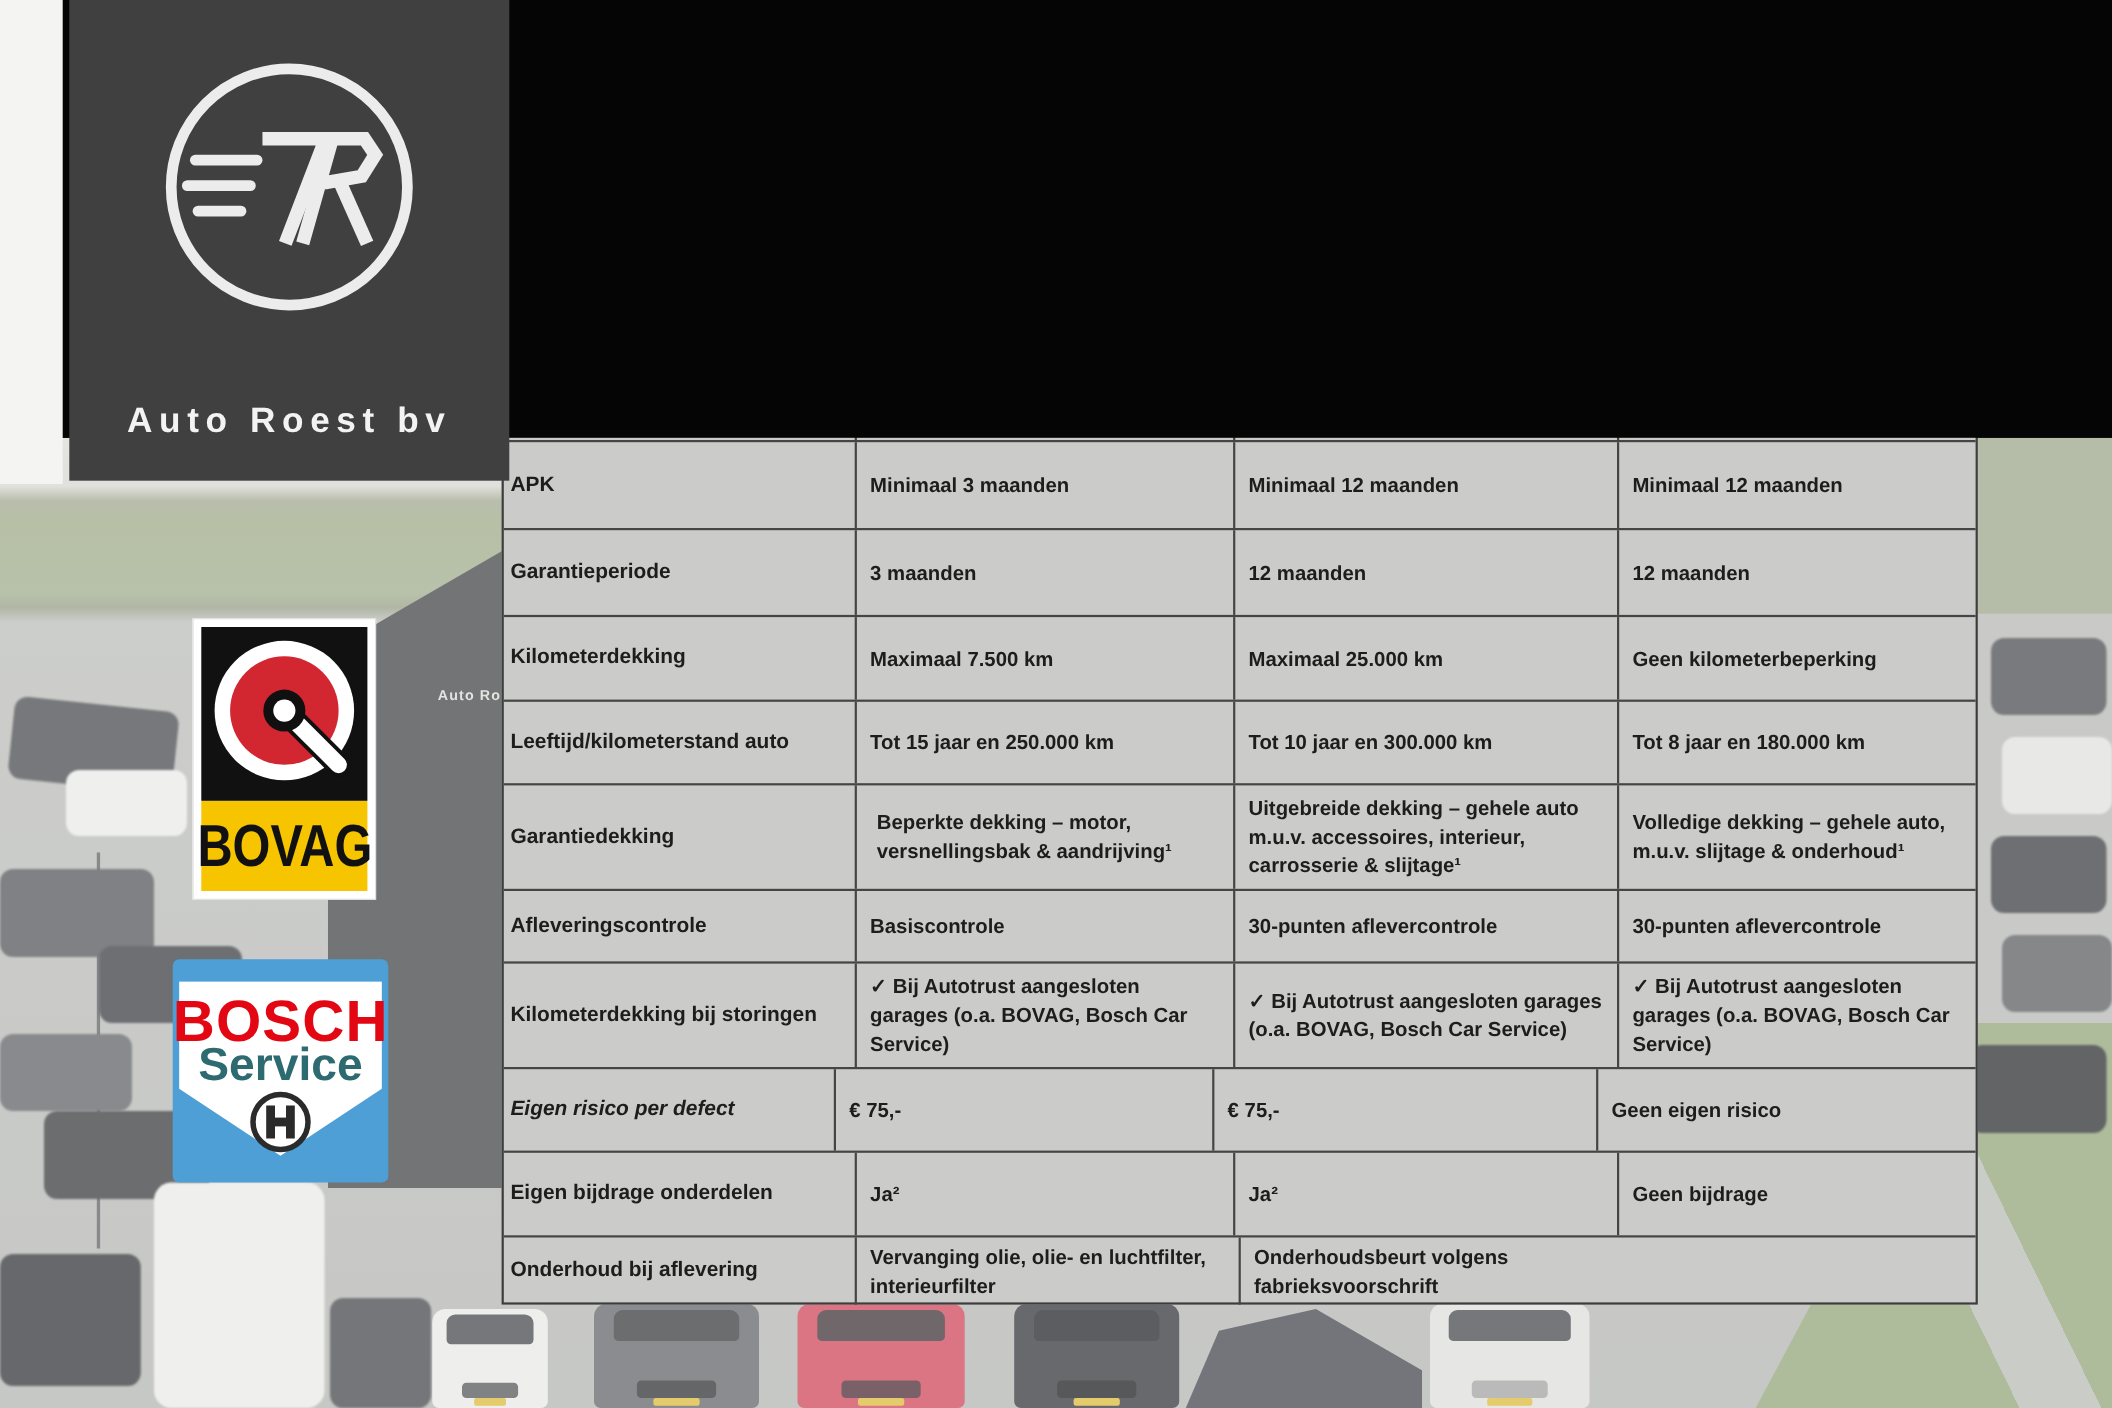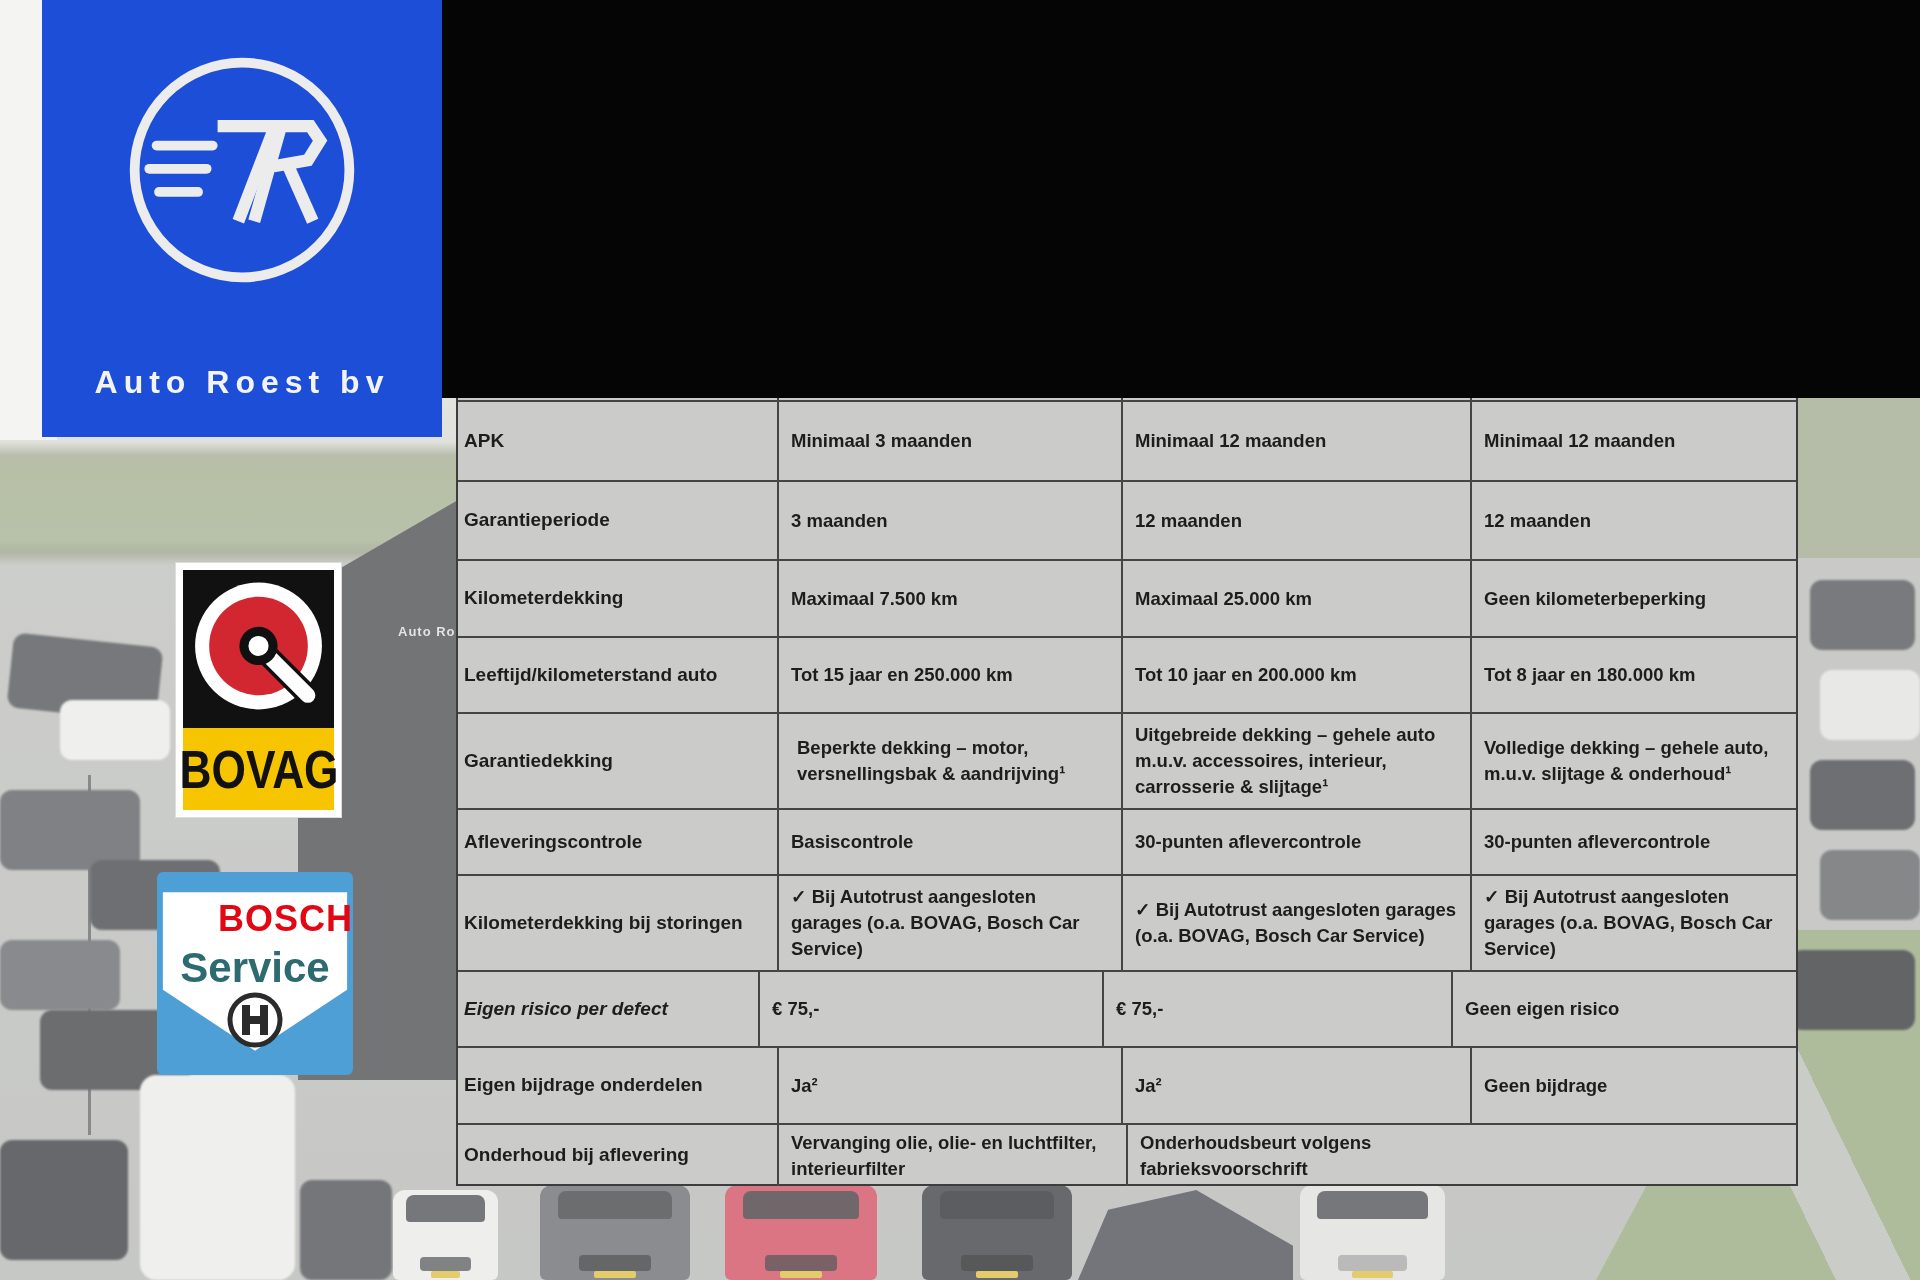--- a/index.html
+++ b/index.html
@@ -30,39 +30,39 @@
   .tarp{position:absolute;background:#373a41;clip-path:polygon(0 100%,14% 22%,55% 0,100% 62%,100% 100%);}
   .grass-wedge{position:absolute;left:1560px;top:930px;width:360px;height:350px;
     background:linear-gradient(64deg,#8d9f72 0 52%,#b4b6b0 52% 66%,#8d9f72 66%);
     clip-path:polygon(62% 0,100% 0,100% 100%,10% 100%);}
   .grass-right{position:absolute;left:1797px;top:398px;width:123px;height:160px;background:#96a083;}
   .asphalt-right{position:absolute;left:1797px;top:558px;width:123px;height:390px;background:#b2b4b0;}
 
   
   .top-band{position:absolute;left:0;top:0;width:1920px;height:398px;background:#050505;z-index:5;}
   .left-strip{position:absolute;left:0;top:0;width:57px;height:440px;background:#f4f4f2;z-index:6;}
-  .logo-box{position:absolute;left:42px;top:0;width:400px;height:437px;background:#1d4ed8;z-index:6;}
+  .logo-box{position:absolute;left:63px;top:0;width:400px;height:437px;background:#404040;z-index:6;}
   .monogram{position:absolute;left:78px;top:48px;}
   .company{position:absolute;left:0;top:364px;width:400px;text-align:center;color:#f3f3f3;
      font-size:32px;font-weight:bold;letter-spacing:6px;white-space:nowrap;}
 
   
   .rdw{position:absolute;left:58px;top:408px;width:360px;height:140px;z-index:7;}
   .rdw-text{position:absolute;left:212px;top:12px;font-family:"Liberation Serif",serif;
      font-weight:bold;font-size:54px;color:#181824;letter-spacing:2px;}
   .bovag{position:absolute;left:175px;top:562px;width:167px;height:256px;background:#fff;
      z-index:7;padding:8px;box-sizing:border-box;box-shadow:0 0 0 1px #ddd inset;}
   .bovag-black{position:relative;width:100%;height:158px;background:#111;}
   .bovag-yellow{width:100%;height:82px;display:flex;align-items:center;justify-content:center;}
   .bovag-word{font-size:54px;font-weight:800;color:#111;transform:scaleX(0.82);letter-spacing:0px;}
   .bosch{position:absolute;left:157px;top:872px;width:196px;height:203px;border-radius:6px;
      z-index:7;overflow:hidden;}
   .bosch-shield{position:absolute;left:0;top:0;width:100%;height:100%;background:#fff;
      clip-path:polygon(3% 10%,97% 10%,97% 58%,50% 88%,3% 58%);}
-  .bosch-word1{position:absolute;left:0;top:26px;width:100%;text-align:right;font-size:36px;
+  .bosch-word1{position:absolute;left:0;top:26px;width:100%;text-align:center;font-size:53px;
      font-weight:800;letter-spacing:1px;}
   .bosch-word2{position:absolute;left:0;top:72px;width:100%;text-align:center;font-size:42px;
      font-weight:bold;}
   .bosch-emblem{position:absolute;left:68px;top:118px;}
 
   
   .pakket-table{position:absolute;left:456px;top:88px;width:1342px;height:1098px;z-index:4;
      box-sizing:border-box;border:2px solid #3d3d3d;background:#cbcbc9;color:#1d1d1d;}
   .t-topstrip{height:6px;background:#c7c1d1;}
   .t-row{display:flex;box-sizing:border-box;border-top:2px solid #454545;}
@@ -282,21 +282,21 @@
           </div>
         </div>
         <div class="t-row" style="height: 76px;">
           <div class="t-cell lab" style="width: 319px;">
             <span>Leeftijd/kilometerstand auto</span>
           </div>
           <div class="t-cell val" style="width: 344px;">
             <span>Tot 15 jaar en 250.000 km</span>
           </div>
           <div class="t-cell val" style="width: 349px;">
-            <span>Tot 10 jaar en 200.000 km</span>
+            <span>Tot 10 jaar en 300.000 km</span>
           </div>
           <div class="t-cell val" style="width: 326px;">
             <span>Tot 8 jaar en 180.000 km</span>
           </div>
         </div>
         <div class="t-row" style="height: 96px;">
           <div class="t-cell lab" style="width: 319px;">
             <span>Garantiedekking</span>
           </div>
           <div class="t-cell val" style="width: 344px; padding-left: 18px;">

